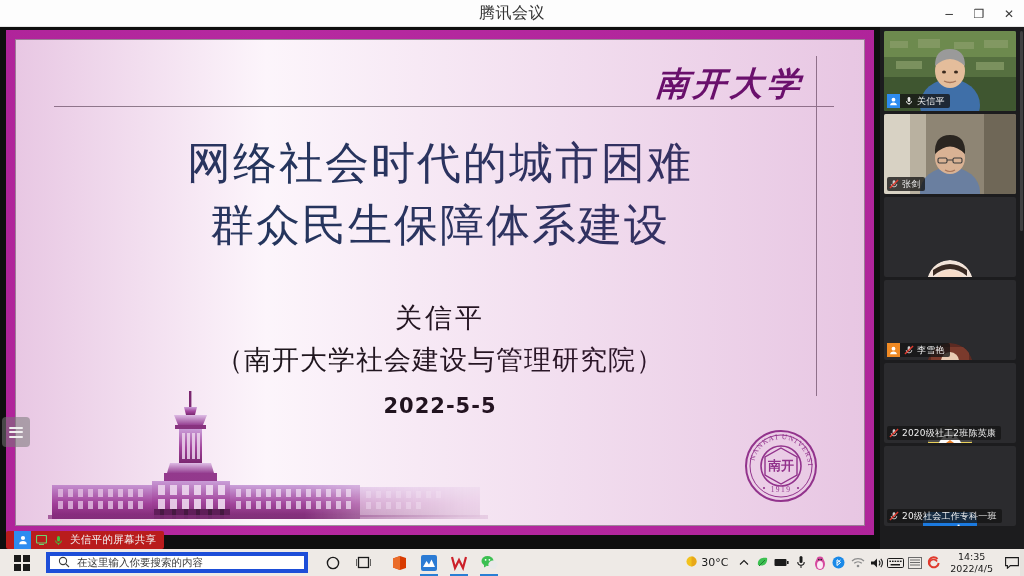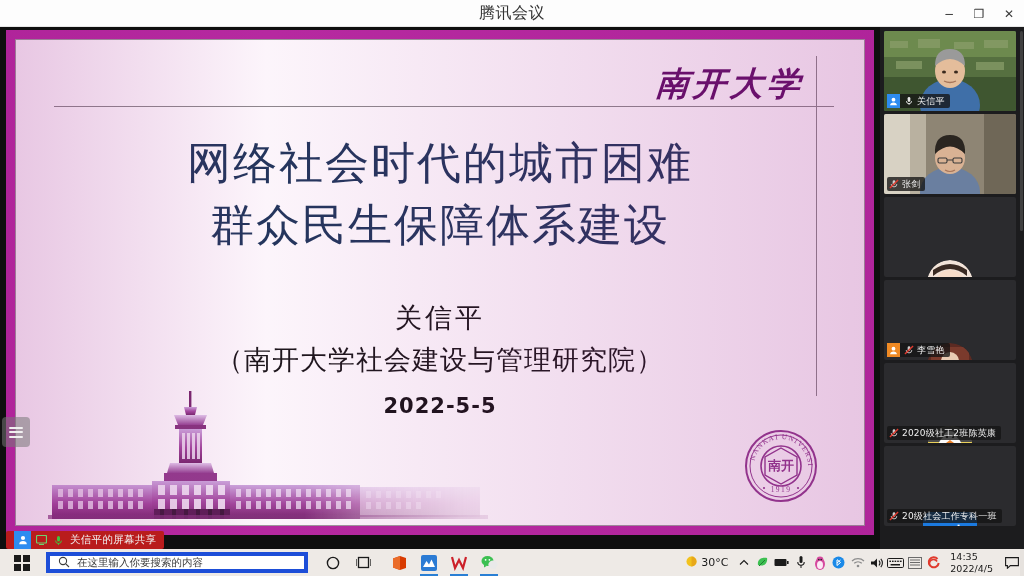--- a/index.html
+++ b/index.html
@@ -192,21 +192,21 @@
     position:absolute; bottom:0; left:6px; width:18px; height:2.5px; background:#2a7fd4;
   }
   #tray{
     position:absolute; right:0; top:0; height:27px; display:flex; align-items:center; gap:0px;
   }
   .tray-ico{ width:19px; height:27px; display:flex; align-items:center; justify-content:center; }
   #weather{
     display:flex; align-items:center; gap:3px; padding:0 6px; font-size:11px; color:#1a1a1a;
   }
   #clock{
-    display:flex; flex-direction:column; justify-content:center;
+    display:flex; flex-direction:column; align-items:center; justify-content:center;
     font-size:9.5px; color:#1a1a1a; line-height:1.22; padding:0 7px; height:27px;
   }
   #notif{ width:24px; height:27px; display:flex; align-items:center; justify-content:center; }
   .sep-strip{ position:absolute; right:0; top:0; width:4px; height:27px; background:#e6e2de; }
 </style>
 </head>
 <body>
 
 <div id="titlebar">
   <div class="tb-title">腾讯会议</div>

